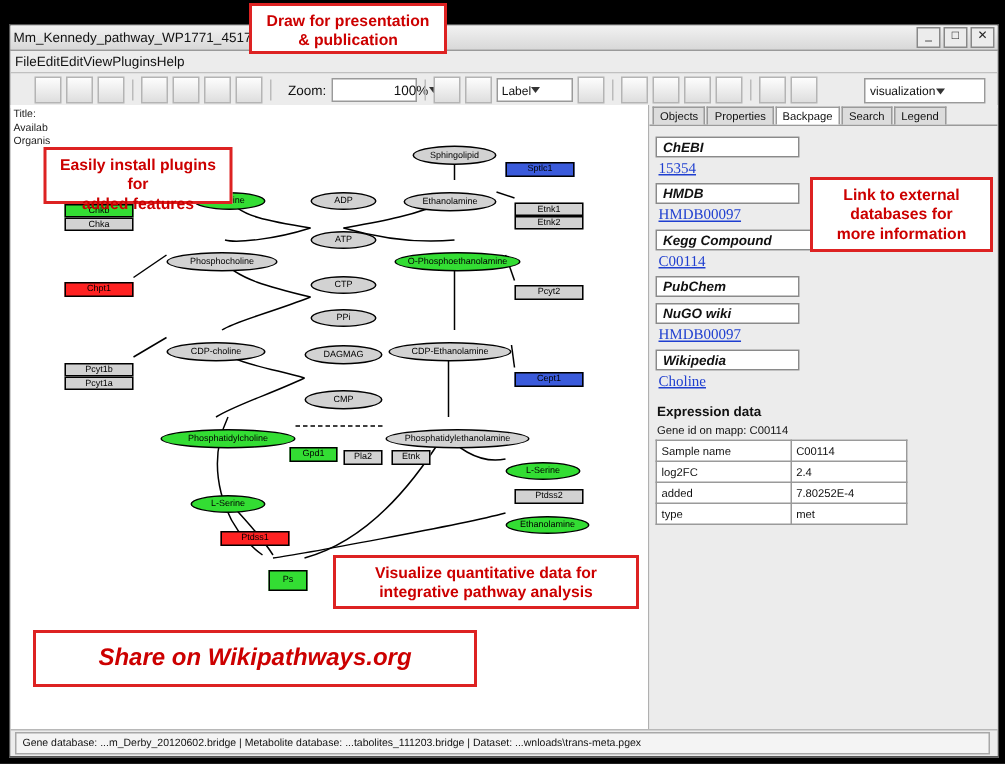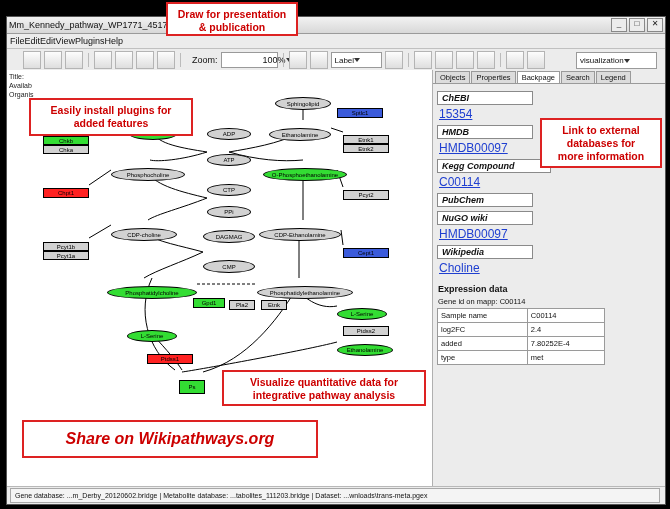--- a/index.html
+++ b/index.html
@@ -28,21 +28,21 @@
   .body{position:absolute;top:53px;left:0;right:0;bottom:18px;display:flex;}
   .leftpane{position:relative;width:425px;background:#fff;border-right:1px solid #b0b0b0;overflow:hidden;}
   .rightpane{flex:1;background:#ececec;position:relative;}
   .sideinfo{position:absolute;left:2px;top:2px;font-size:7px;color:#222;line-height:9px;}
   
   .tabs{display:flex;height:13px;align-items:flex-end;padding-left:2px;background:#ececec;border-bottom:1px solid #9a9a9a;text-align:right;}
   .tab{font-size:7.5px;padding:1px 4px;border:1px solid #9a9a9a;border-bottom:none;background:#dcdcdc;color:#111;margin-right:1px;}
   .tab.active{background:#fff;}
   .rcontent{position:absolute;top:14px;left:0;right:0;bottom:0;background:#ececec;padding:3px 4px;overflow:hidden;}
   .secthdr{background:#fff;border:1px solid #8a8a8a;font-size:9px;font-weight:bold;color:#111;padding:1px 4px;width:86px;margin-top:4px;font-style:italic;}
-  .link{font-size:12px;color:#1f3fd0;text-decoration:underline;margin:2px 0 0 2px;display:block;}
+  .link{font-size:10px;color:#1f3fd0;text-decoration:underline;margin:2px 0 0 2px;display:block;font-family:Liberation Serif, serif;}
   .plain{font-size:8px;color:#111;margin:2px 0 0 2px;}
   .exprhdr{font-size:9px;font-weight:bold;color:#111;margin:9px 0 3px 1px;}
   .geneid{font-size:7.5px;color:#111;margin:1px 0 2px 1px;}
   table.expr{border-collapse:collapse;width:168px;background:#fff;}
   table.expr td{border:1px solid #9a9a9a;font-size:7.5px;color:#111;padding:1px 3px;height:11px;}
   
   .status{position:absolute;left:0;right:0;bottom:0;height:17px;background:#ececec;border-top:1px solid #b8b8b8;display:flex;align-items:center;padding-left:3px;}
   .statusbox{border:1px solid #a8a8a8;background:#f4f4f4;font-size:7px;color:#111;padding:1px 4px;height:11px;line-height:11px;white-space:nowrap;overflow:hidden;}
   
   .node{position:absolute;font-size:6px;color:#000;text-align:center;line-height:8px;border:1px solid #000;box-sizing:border-box;}
@@ -250,21 +250,21 @@
               <span>L-Serine</span>
             </div>
             <div class="node rect" style="left: 140px; top: 284px; width: 46px; height: 10px; background: rgb(255, 34, 34); display: flex; align-items: center; justify-content: center;">
               <span>Ptdss1</span>
             </div>
             <div class="node rect" style="left: 172px; top: 310px; width: 26px; height: 14px; background: rgb(51, 221, 51); display: flex; align-items: center; justify-content: center;">
               <span>Ps</span>
             </div>
           </div>
 
-        <div class="callout" style="left: 22px; top: 28px; width: 164px; height: 38px; white-space: pre-line;">Easily install plugins for
+        <div class="callout" style="left: 22px; top: 28px; width: 126px; height: 38px; white-space: pre-line;">Easily install plugins for
 added features</div>
         <div class="callout" style="left: 215px; top: 300px; width: 204px; height: 36px; white-space: pre-line;">Visualize quantitative data  for
 integrative pathway analysis</div>
       </div>
 
       <div class="rightpane">
         <div class="tabs">
           <div class="tab">Objects</div>
           <div class="tab">Properties</div>
           <div class="tab active">Backpage</div>

